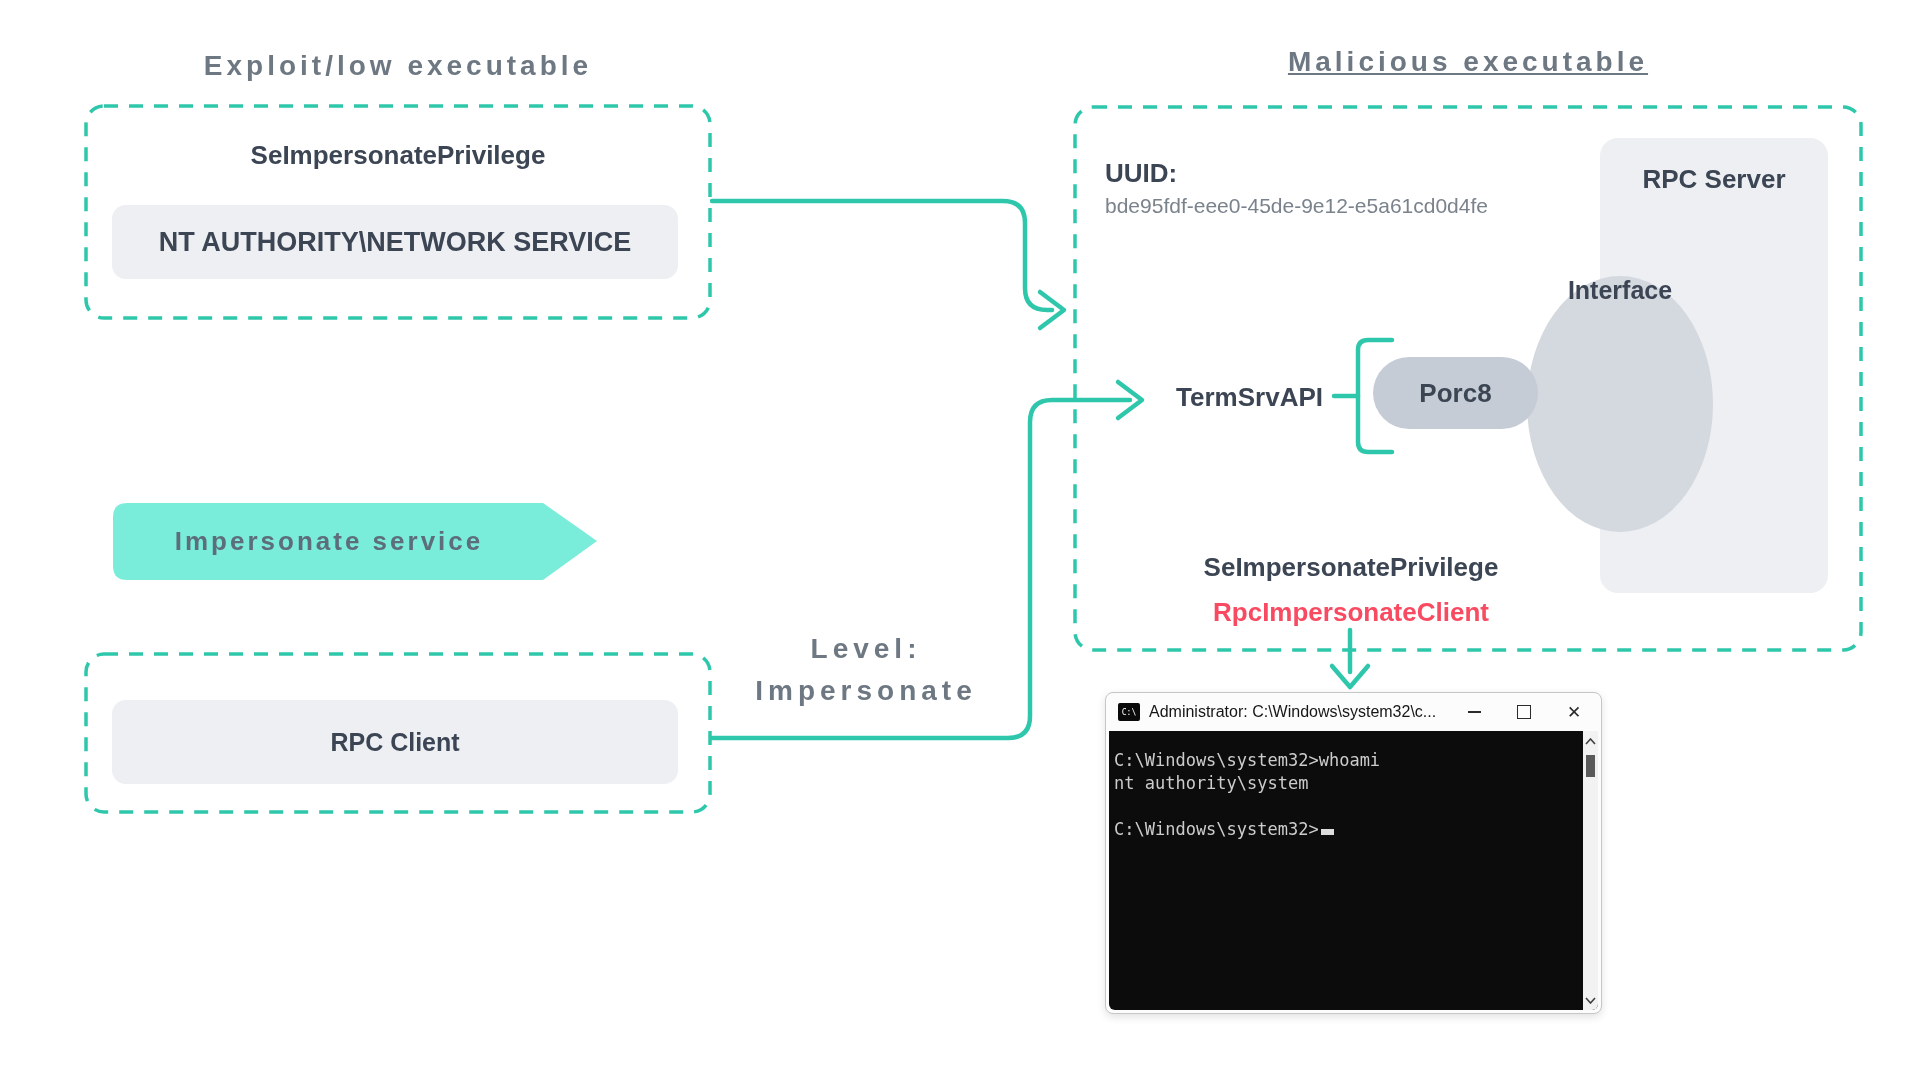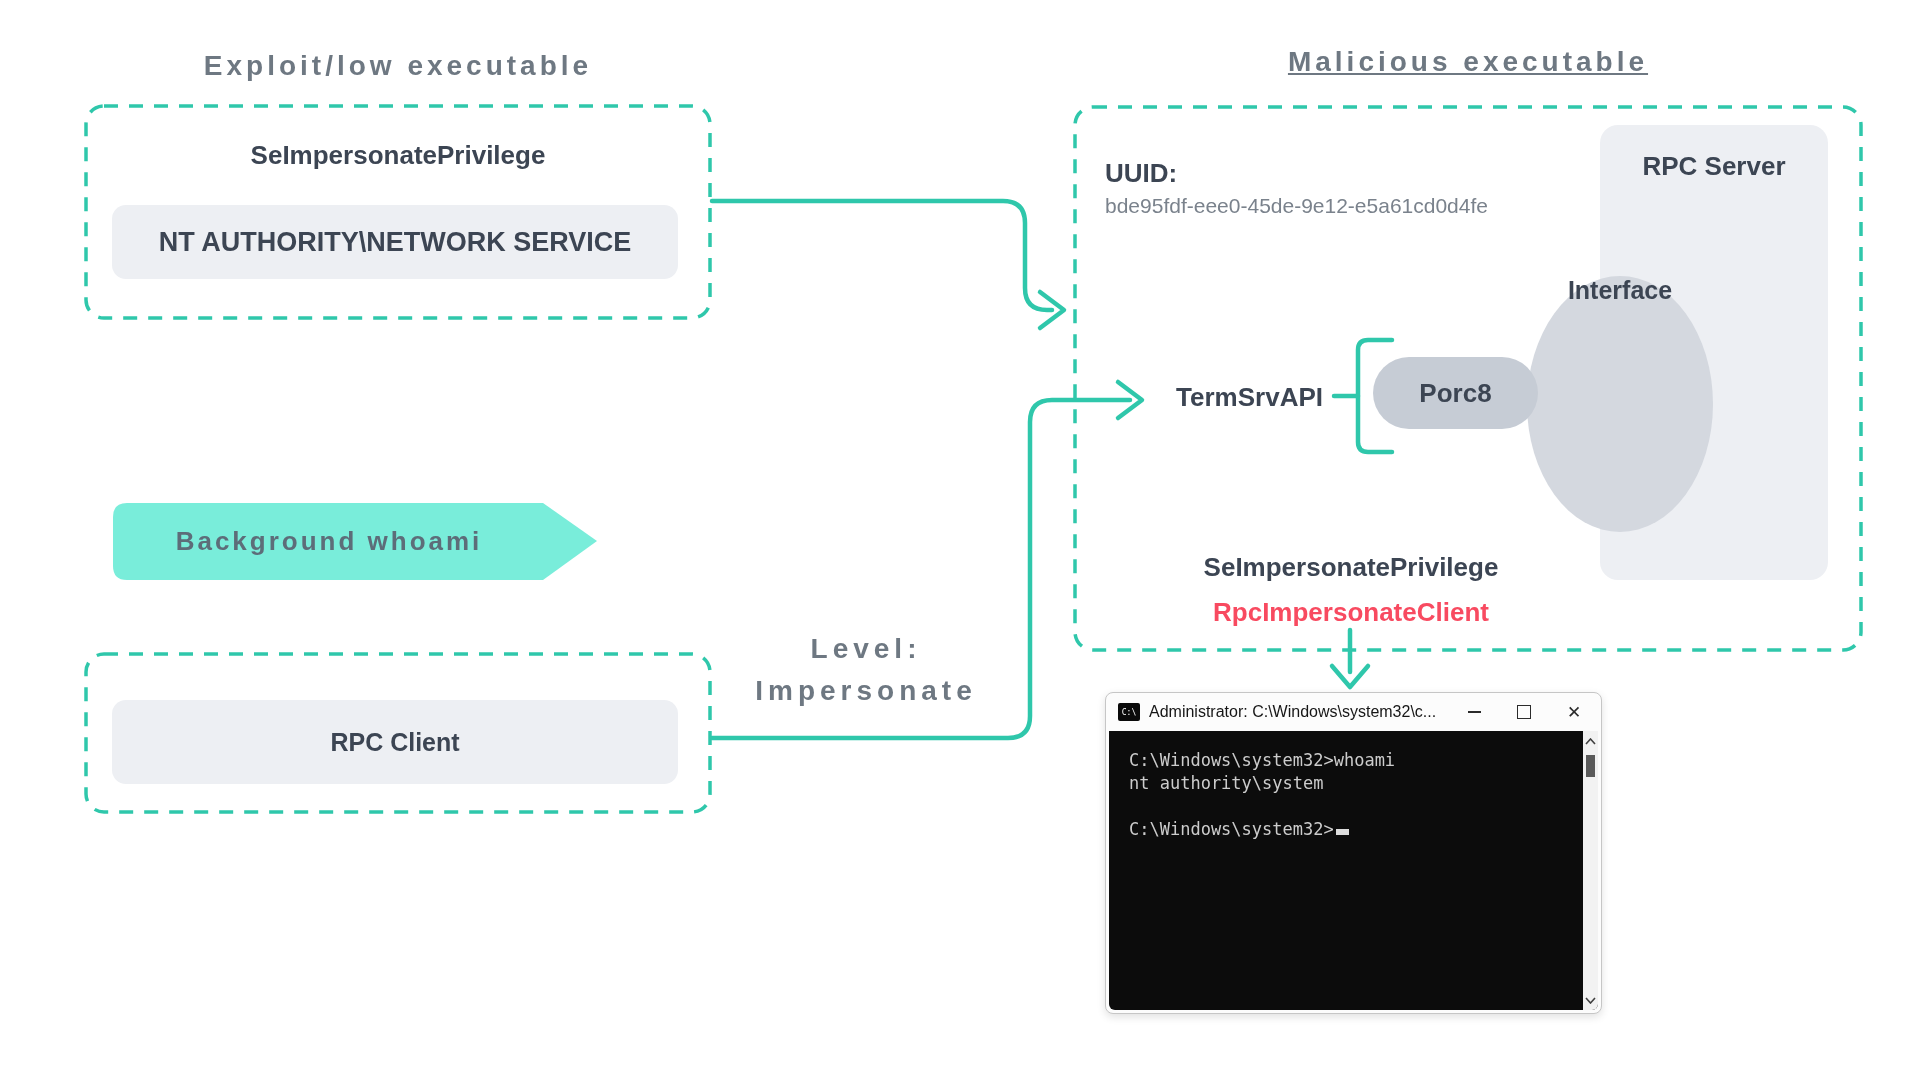--- a/index.html
+++ b/index.html
@@ -19,21 +19,21 @@
   #banner-label{left:113px;top:503px;width:432px;height:77px;display:flex;align-items:center;justify-content:center;
                 font-size:26px;font-weight:700;color:#5d6d79;letter-spacing:3px;}
   #dps-label{left:113px;top:600px;width:480px;font-size:28px;letter-spacing:5px;}
   #rpc-client-box{left:112px;top:700px;width:566px;height:84px;font-size:25px;}
   #level-label{left:716px;top:628px;width:300px;font-size:28px;letter-spacing:5px;line-height:42px;}
 
   
   #malicious-title{left:1073px;top:46px;width:790px;text-decoration:underline;}
   #uuid-label{left:1105px;top:158px;font-size:26px;}
   #uuid-value{left:1105px;top:194px;font-size:21px;color:#7a828c;}
-  #rpc-server-box{left:1600px;top:125px;width:228px;height:455px;background:#edeff3;border-radius:18px;
+  #rpc-server-box{left:1600px;top:138px;width:228px;height:455px;background:#edeff3;border-radius:18px;
                   display:flex;justify-content:center;align-items:flex-start;padding-top:0;}
   #rpc-server-box .lbl{margin-top:26px;font-size:26px;}
   #interface-ellipse{left:1527px;top:276px;width:186px;height:256px;border-radius:50%;background:#d4d8df;
                      display:flex;justify-content:center;font-size:25px;}
   #porc8-pill{left:1373px;top:357px;width:165px;height:72px;border-radius:44px;background:#c6ccd5;
               display:flex;align-items:center;justify-content:center;font-size:26px;}
   #termsrv-label{left:1123px;top:380px;width:200px;text-align:right;font-size:26px;line-height:34px;}
   #mal-privilege{left:1073px;top:552px;width:556px;text-align:center;font-size:26px;}
   #mal-call{left:1073px;top:597px;width:556px;text-align:center;font-size:26px;font-weight:700;color:#f84a60;}
 
@@ -43,21 +43,21 @@
   #term-titlebar{position:absolute;left:0;top:0;right:0;height:38px;display:flex;align-items:center;padding:0 12px;}
   #cmd-icon{width:22px;height:18px;background:#0a0a0a;border-radius:2px;color:#ffffff;
             font-family:"DejaVu Sans Mono",monospace;font-size:8px;display:flex;align-items:center;justify-content:center;flex:0 0 auto;}
   #term-title{margin-left:9px;font-size:16px;color:#161616;white-space:nowrap;overflow:hidden;flex:1;}
   .win-btn{display:flex;align-items:center;justify-content:center;width:30px;height:30px;flex:0 0 auto;}
   #min-glyph{width:13px;height:2px;background:#2b2b2b;}
   #max-glyph{width:12px;height:12px;border:1.5px solid #2b2b2b;background:transparent;}
   #close-glyph{font-size:17px;color:#2b2b2b;line-height:1;}
   #btn-min{margin-left:4px;} #btn-max{margin-left:20px;} #btn-close{margin-left:20px;}
   #term-console{position:absolute;left:3px;right:3px;top:38px;bottom:3px;background:#0c0c0c;
-                border-radius:0 0 6px 6px;padding:18px 20px 0 20px;box-sizing:border-box;
+                border-radius:0 0 6px 6px;padding:18px 20px 0 5px;box-sizing:border-box;
                 font-family:"DejaVu Sans Mono",monospace;font-size:17px;line-height:23px;color:#cccccc;}
   .tline{min-height:23px;white-space:pre;}
   #cursor-block{display:inline-block;width:13px;height:6px;background:#dddddd;margin-left:2px;}
   #term-scrollbar{position:absolute;right:3px;top:38px;bottom:3px;width:15px;background:#f2f2f2;
                   border-radius:0 0 6px 0;}
   .scroll-arrow{position:absolute;left:0;width:15px;height:16px;display:flex;align-items:center;justify-content:center;}
   #scroll-up{top:2px;} #scroll-down{bottom:2px;}
   #scroll-thumb{position:absolute;left:3px;top:24px;width:9px;height:22px;background:#5a5a5a;}
 </style>
 </head>
@@ -86,21 +86,21 @@
     <path d="M 1334 396 H 1358" fill="none" stroke="#2fc7ab" stroke-width="4.5" stroke-linecap="round"></path>
   </svg>
 
   <div class="abs heading" id="exploit-title">Exploit/low executable</div>
   <div class="abs dark" id="exploit-privilege">SeImpersonatePrivilege</div>
   <div class="abs panel dark" id="exploit-account">
     <span>NT AUTHORITY\NETWORK SERVICE</span>
   </div>
 
   <div class="abs" id="banner-label">
-    <span>Background whoami</span>
+    <span>Impersonate service</span>
   </div>
   <div class="abs panel dark" id="rpc-client-box">
     <span>RPC Client</span>
   </div>
 
   <div class="abs heading" id="level-label">
     <div>Level:</div>
     <div>Impersonate</div>
   </div>
 

